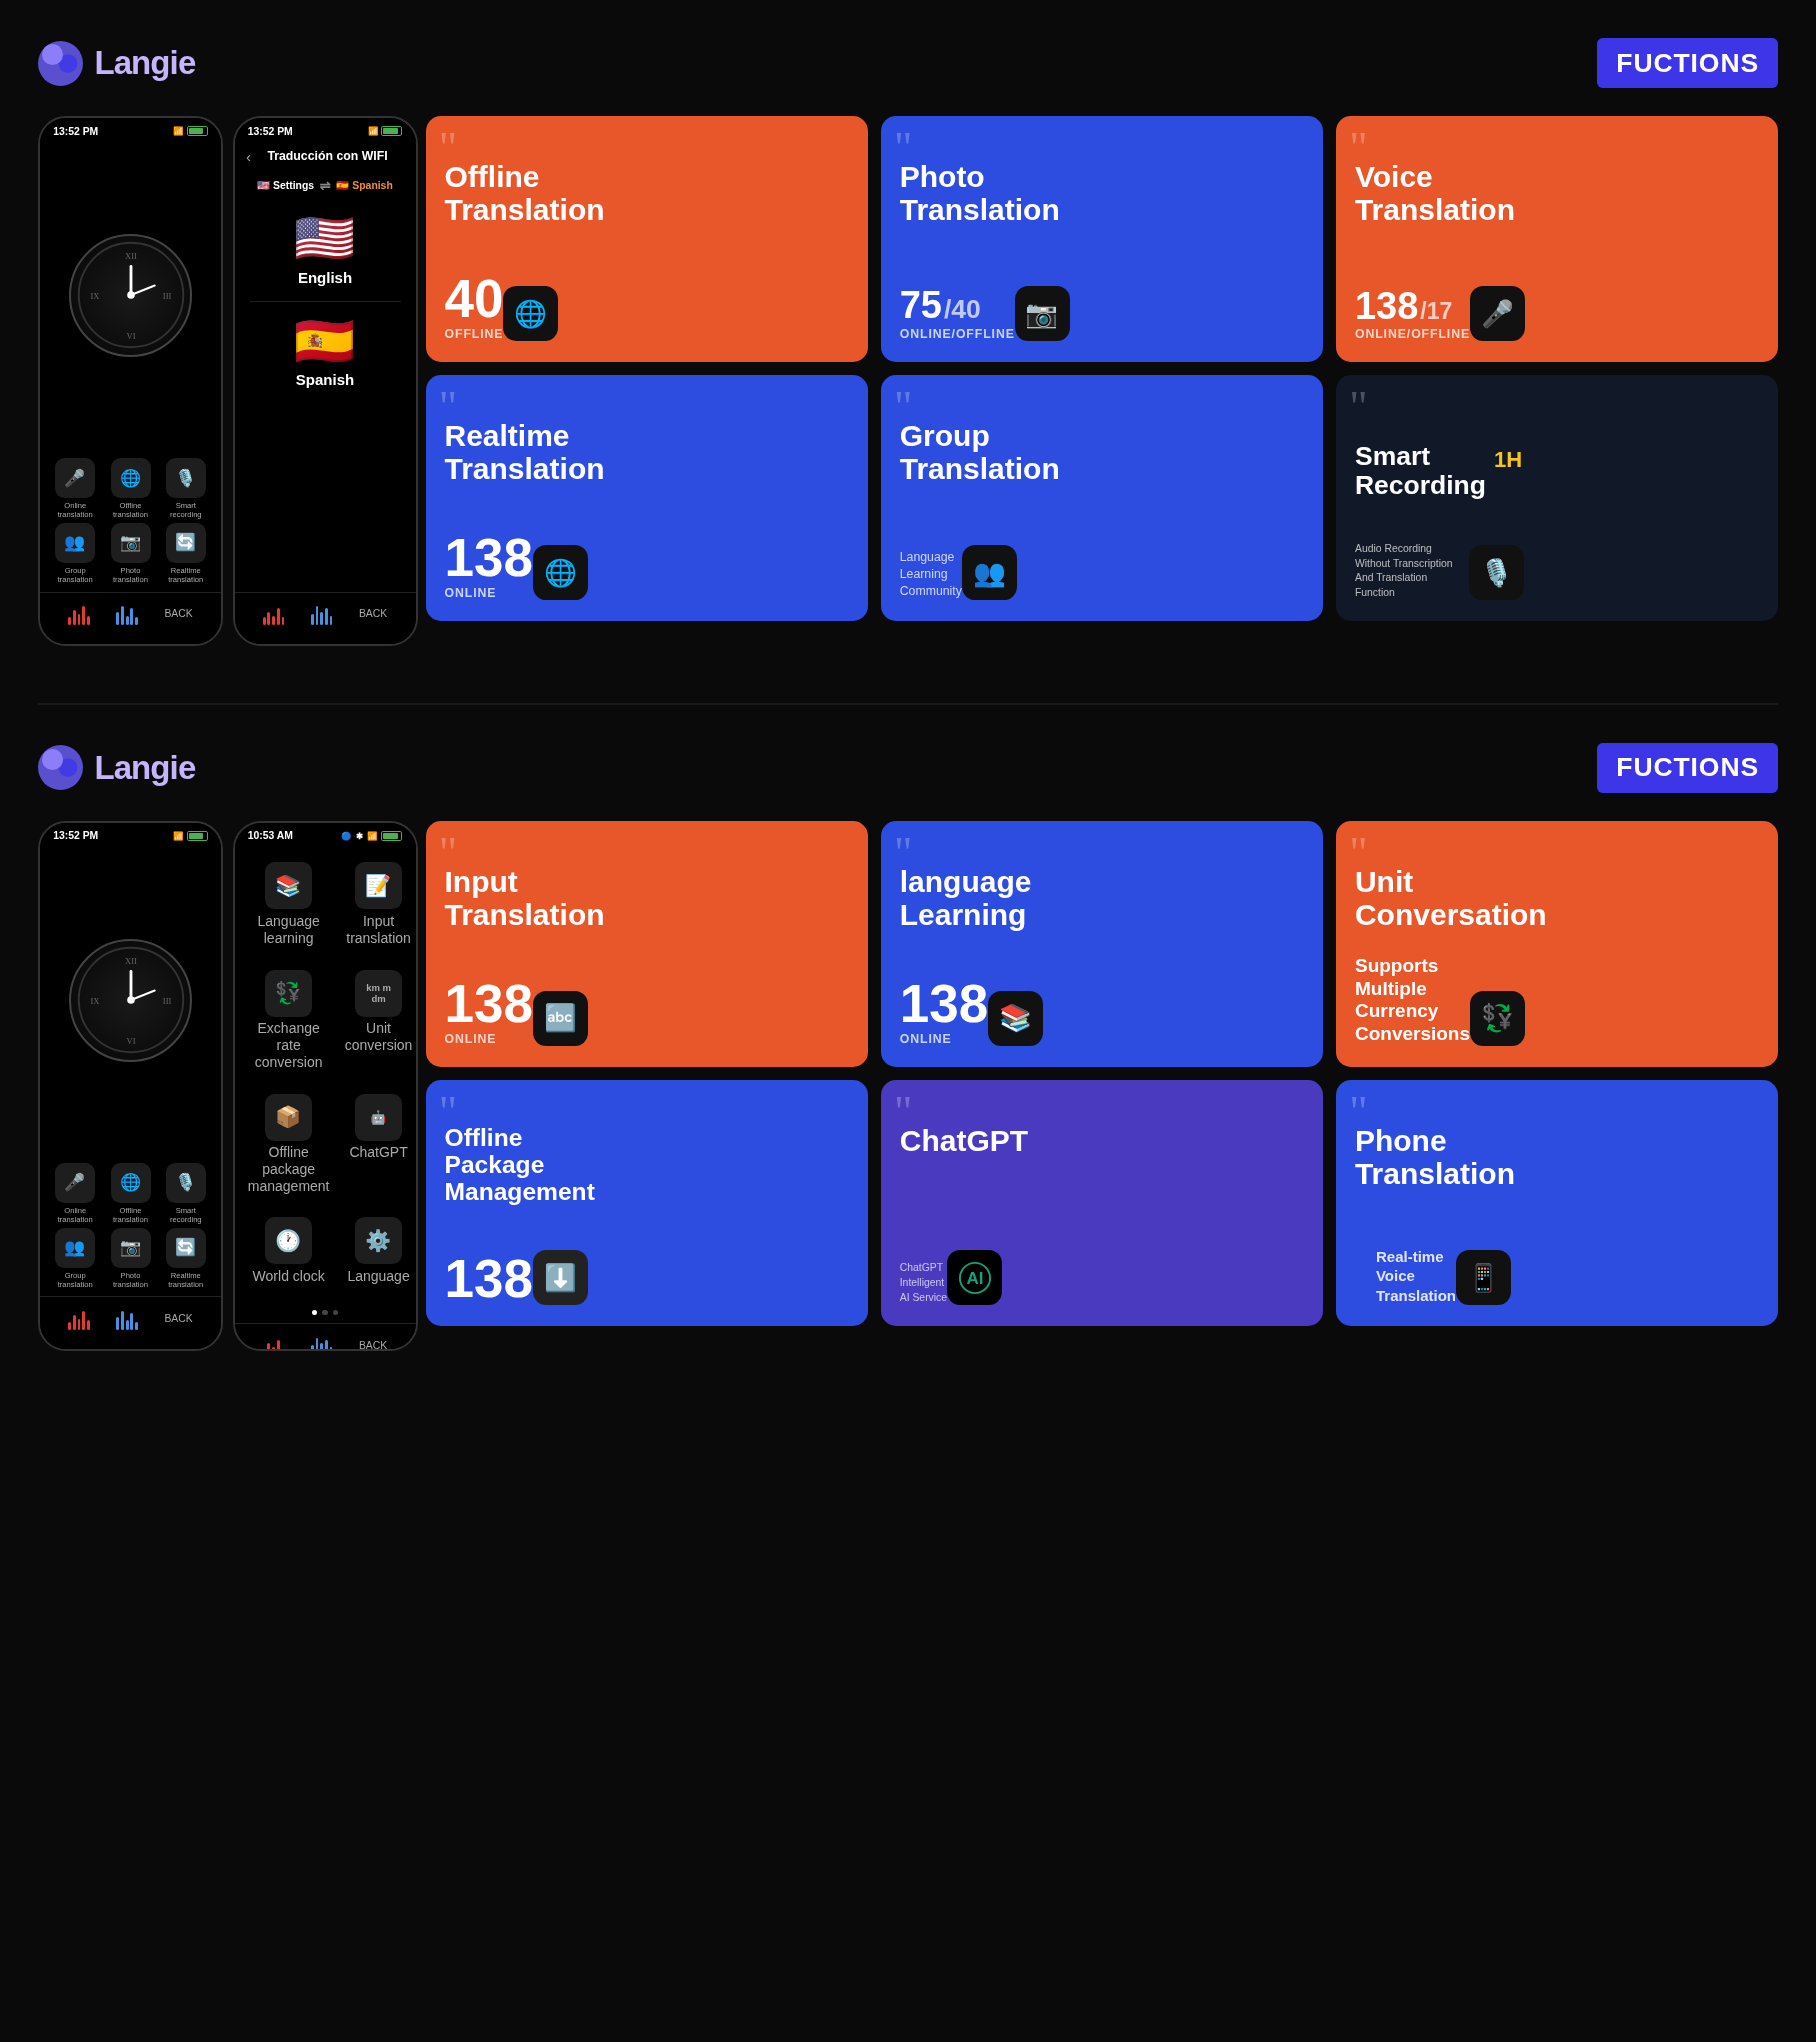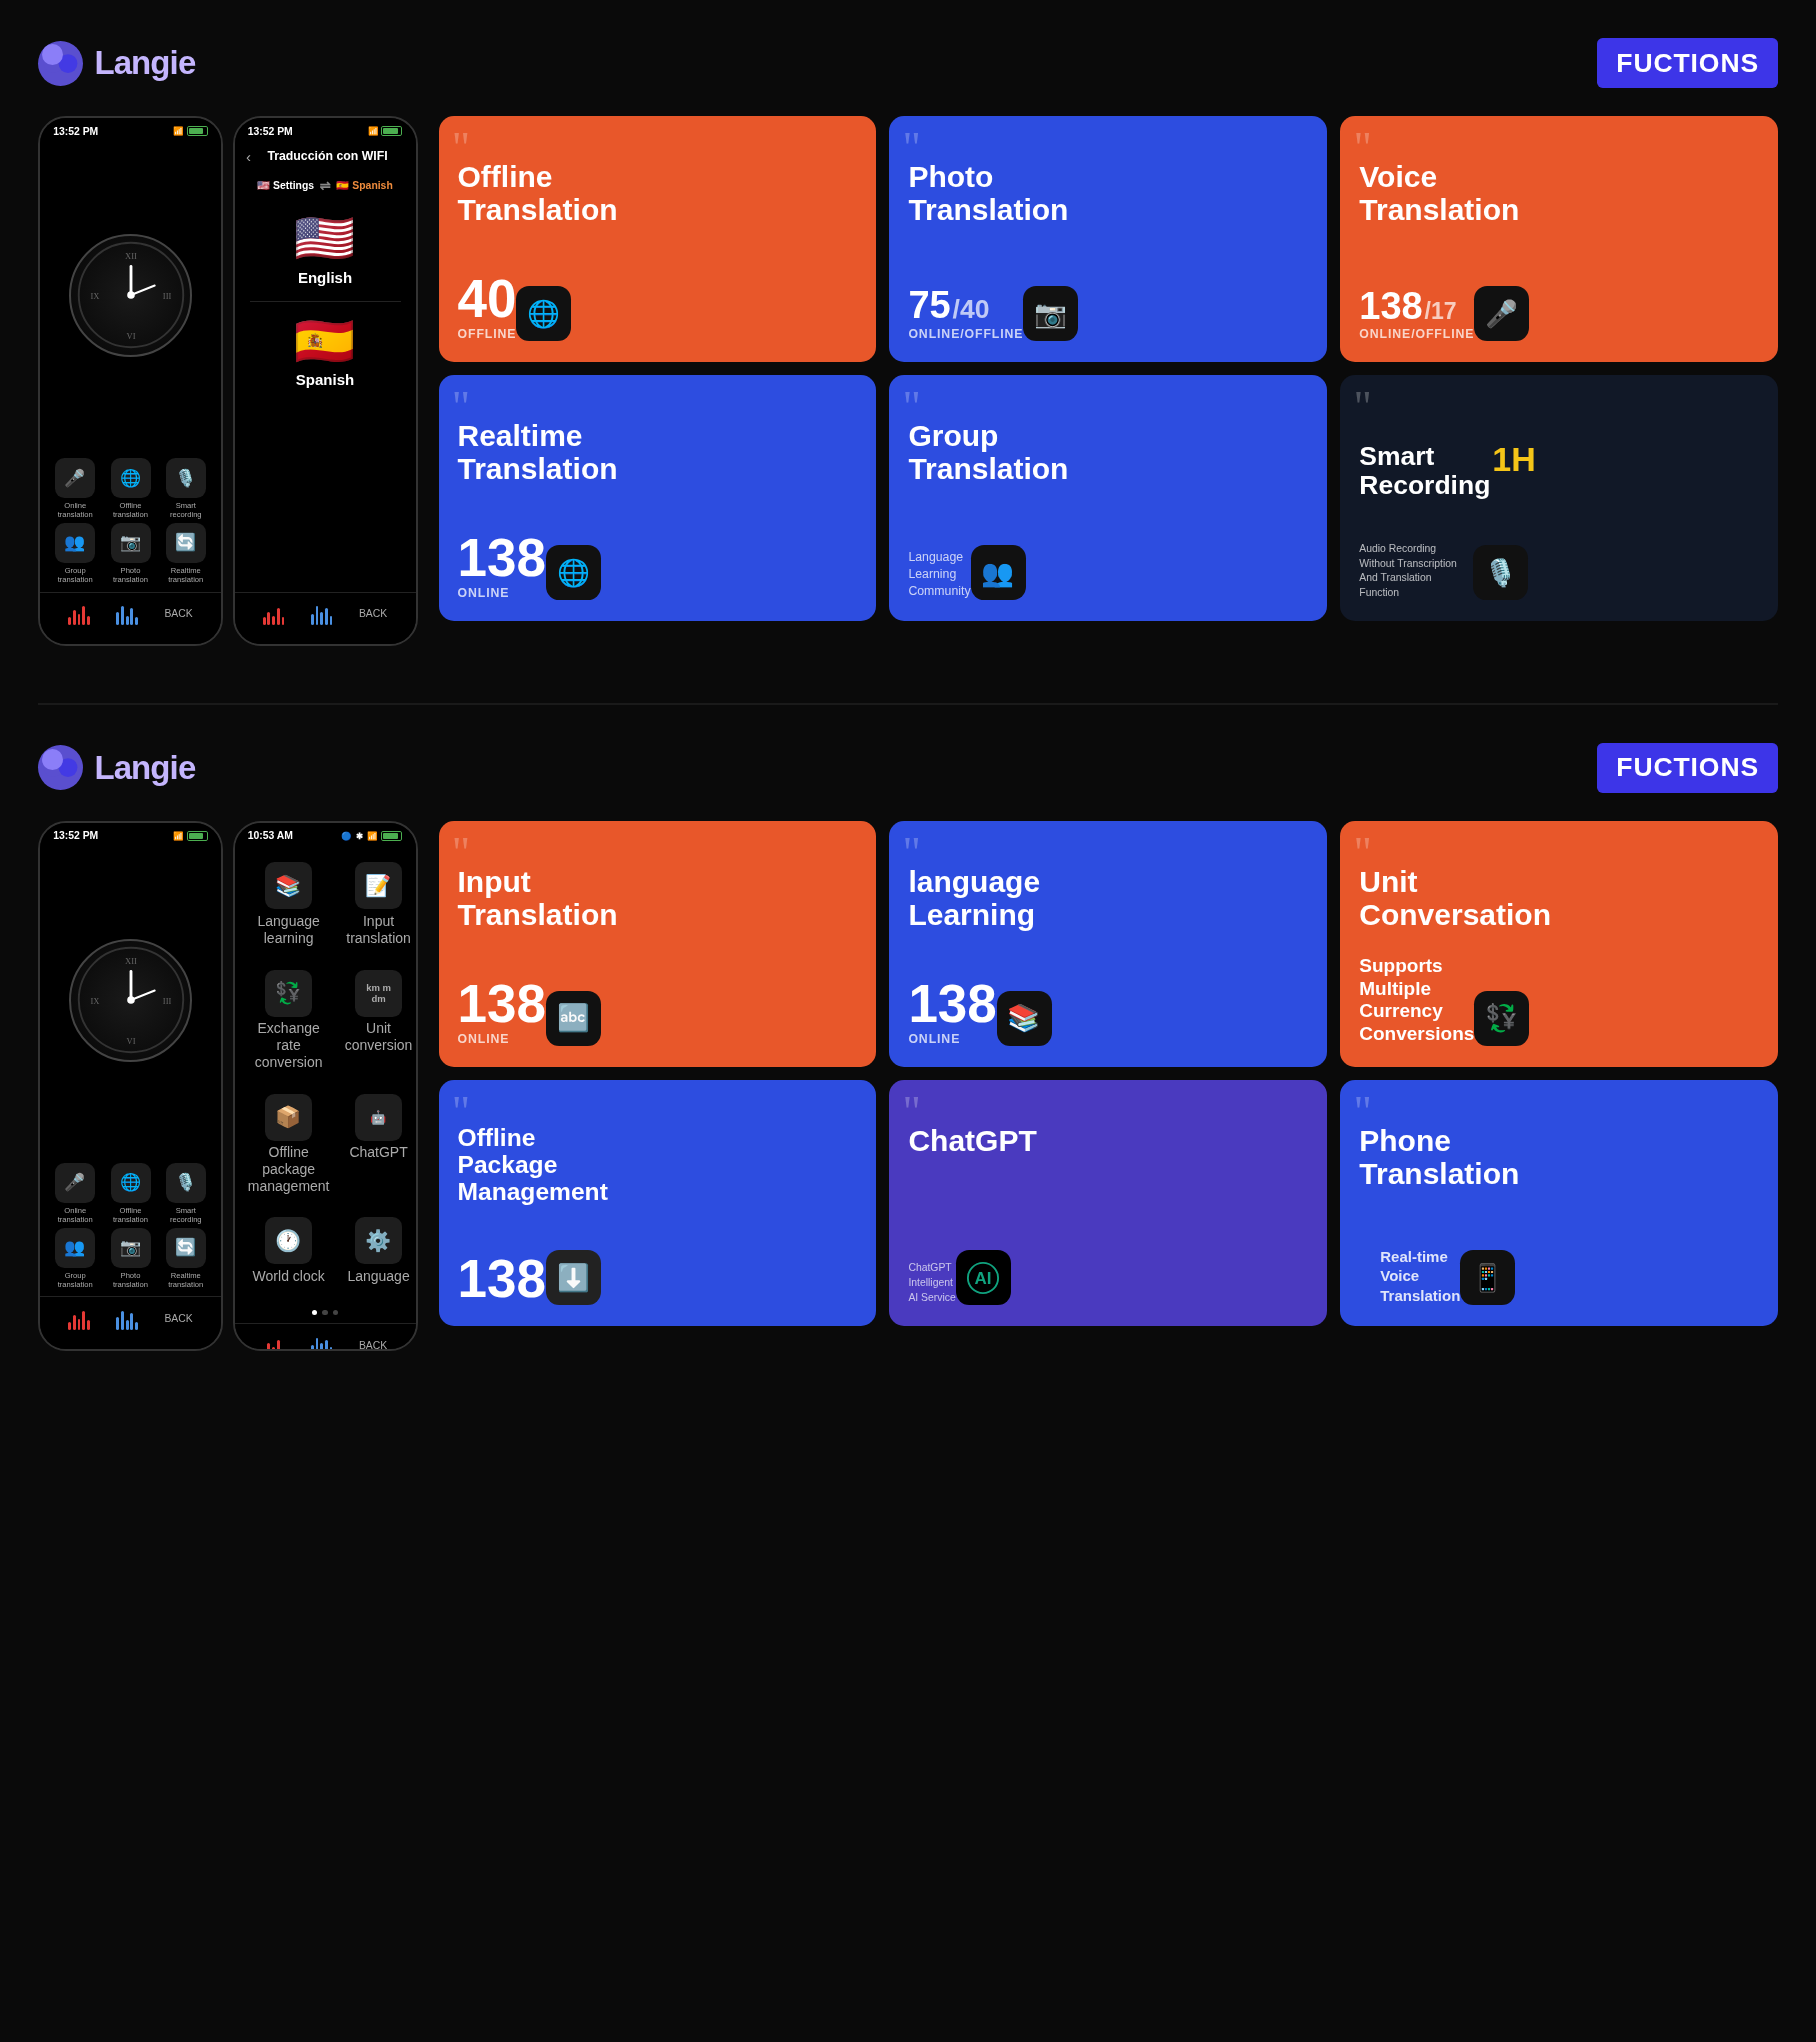--- a/index.html
+++ b/index.html
@@ -61,21 +61,21 @@
       color: white;
       font-size: 26.5px;
       font-weight: 900;
       padding: 9.5px 19px;
       border-radius: 5.7px;
       letter-spacing: 0.9px;
     }
 
     .content-row {
       display: flex;
-      gap: 21px;
+      gap: 8px;
       align-items: flex-start;
     }
 
     
     .phones-container {
       display: flex;
       gap: 9.5px;
       flex-shrink: 0;
     }
 
@@ -365,23 +365,23 @@
       line-height: 1;
     }
 
     
     .smart-recording-card {
       background: #111827;
     }
 
     .recording-yellow {
       color: #f5c518;
-      font-size: 34px;
+      font-size: 22px;
       font-weight: 900;
-      margin-left: 2px;
+      margin-left: 8px;
     }
 
     .recording-desc {
       font-size: 10.4px;
       color: rgba(255,255,255,0.7);
       line-height: 1.4;
       max-width: 114px;
     }
 
     

